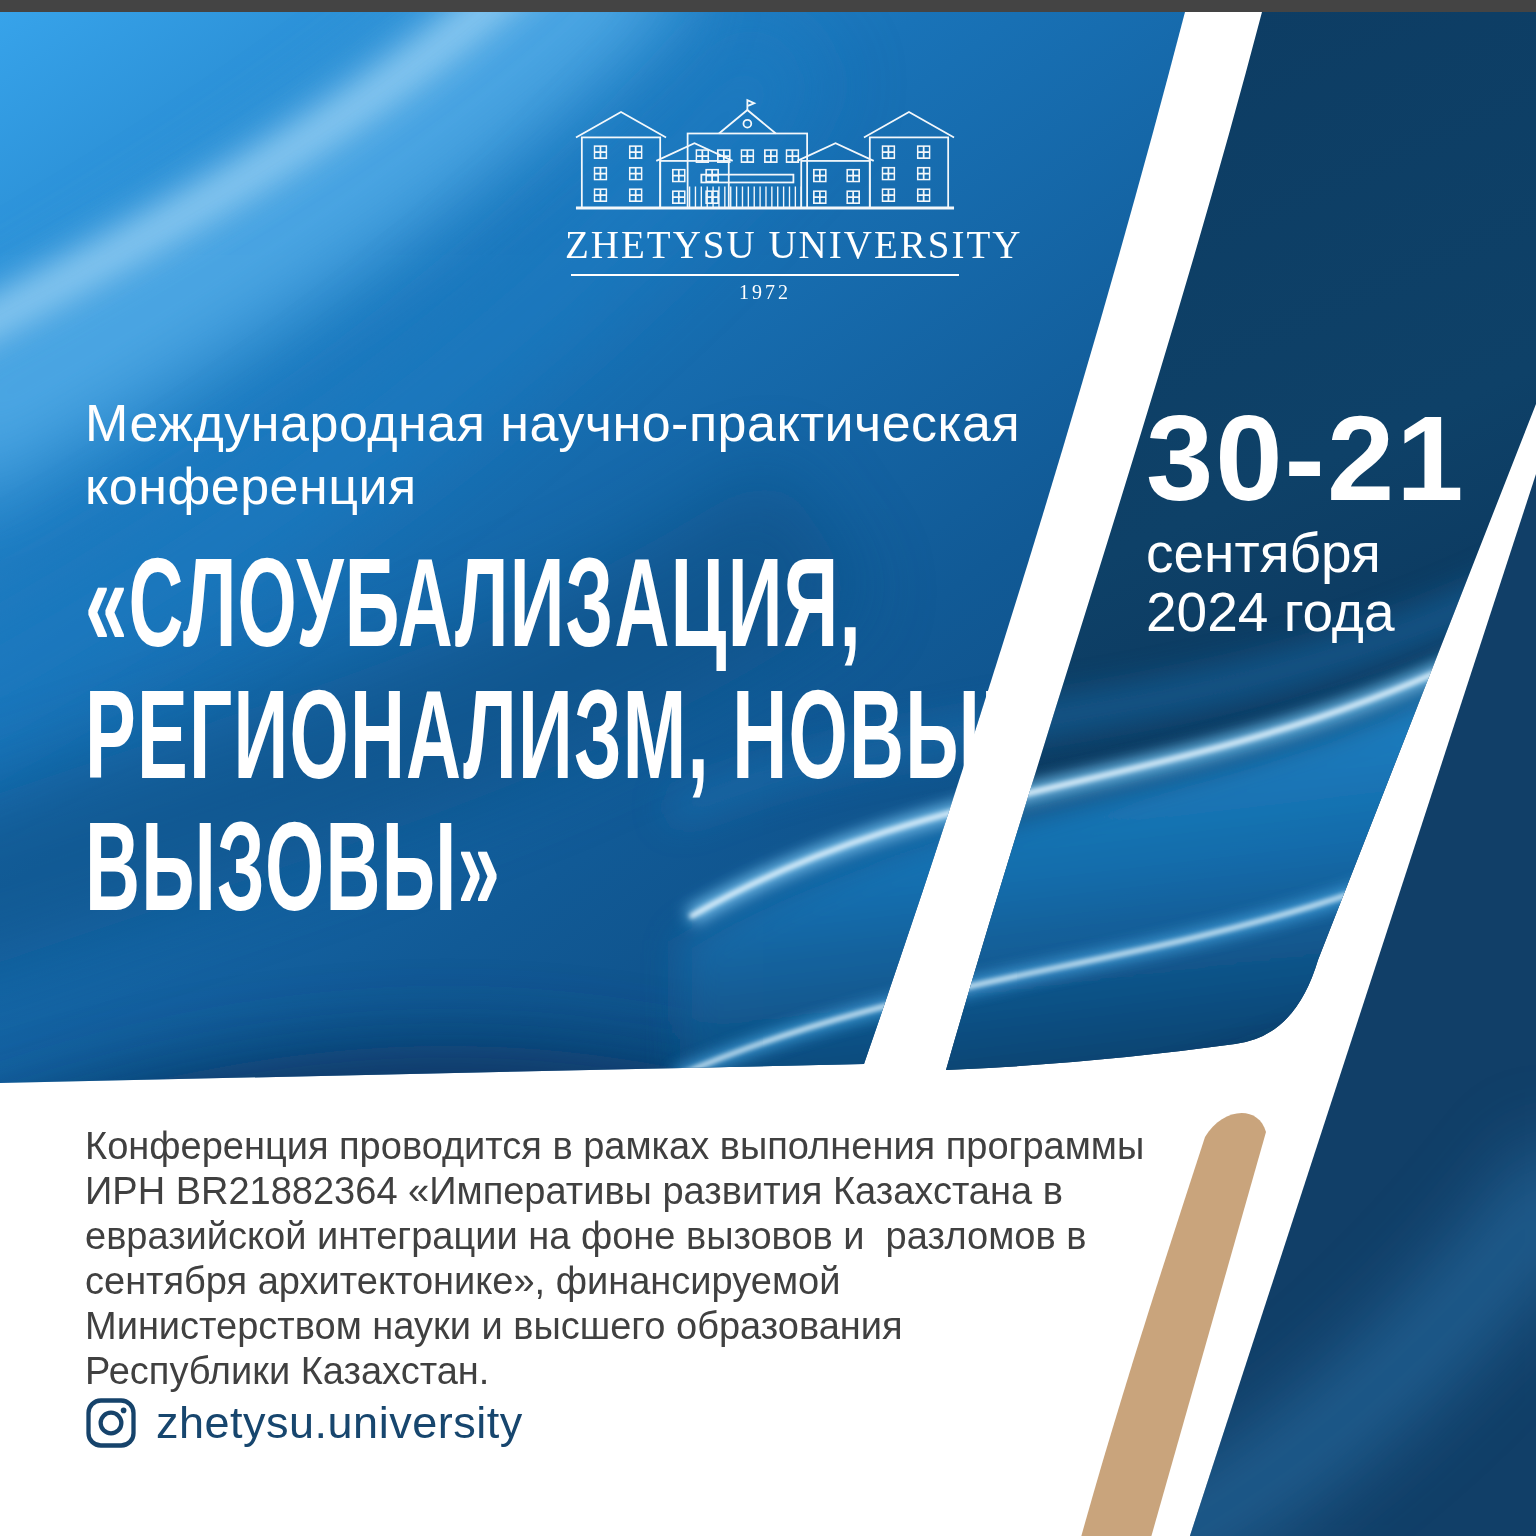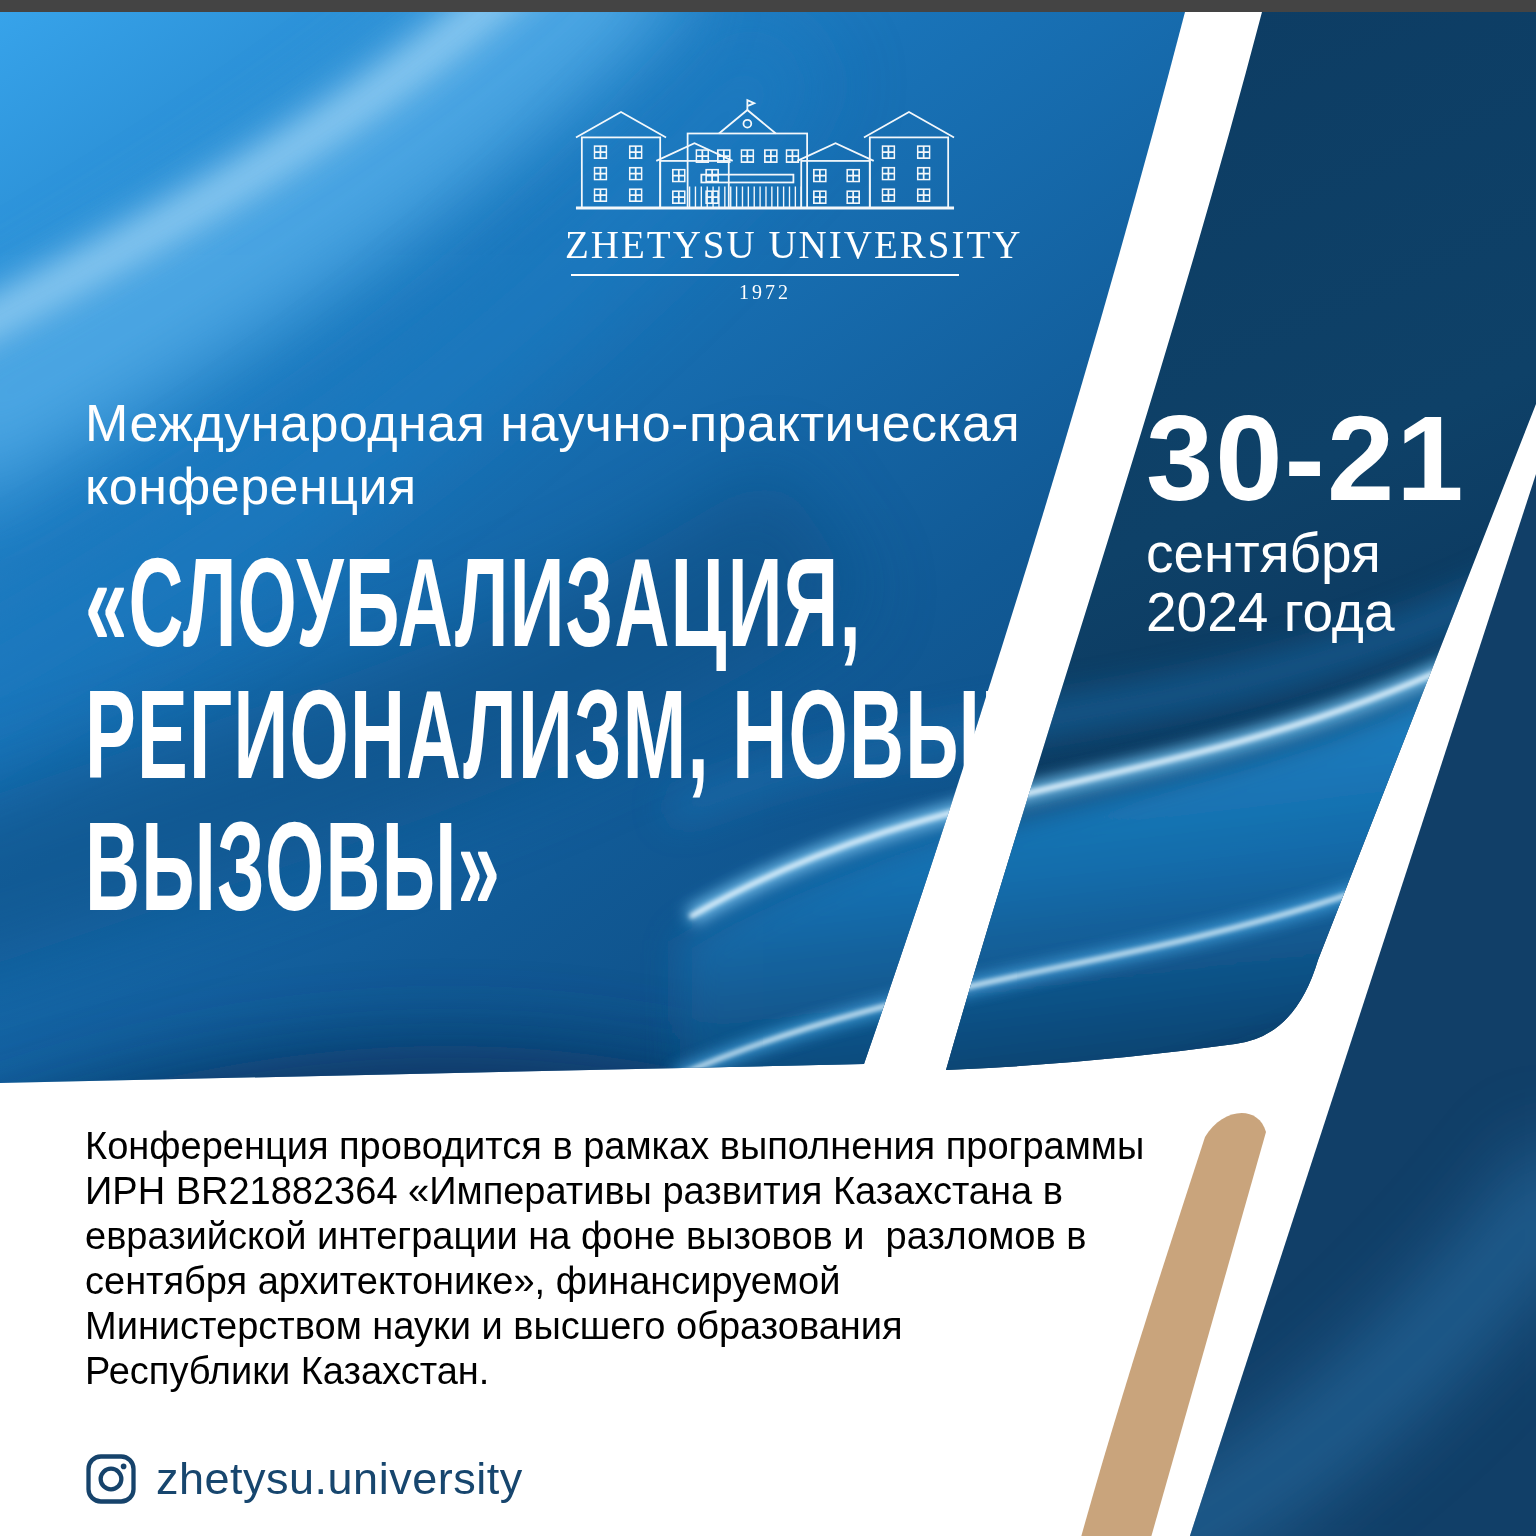--- a/index.html
+++ b/index.html
@@ -27,25 +27,25 @@
   .title-line{font-size:127px;font-weight:700;line-height:132px;letter-spacing:2px;
     transform:scaleX(0.60);transform-origin:left top;white-space:nowrap;}
 
   
   .date{position:absolute;left:1146px;top:390px;color:#fff;}
   .date-days{font-size:121px;font-weight:700;letter-spacing:2px;line-height:112px;white-space:nowrap;}
   .date-month{font-size:55px;line-height:59px;margin-top:10px;}
   .date-year{font-size:55px;line-height:59px;white-space:nowrap;}
 
   
-  .para{position:absolute;left:85px;top:1112px;color:#000000;font-size:38px;line-height:45px;}
+  .para{position:absolute;left:85px;top:1112px;color:#404040;font-size:38px;line-height:45px;}
   .para-line{white-space:pre;}
 
   
-  .insta{position:absolute;left:84px;top:1440px;display:flex;align-items:center;gap:18px;cursor:pointer;}
+  .insta{position:absolute;left:84px;top:1384px;display:flex;align-items:center;gap:18px;cursor:pointer;}
   .insta-icon{width:54px;height:54px;display:block;}
   .insta-handle{font-size:45px;color:#17466E;letter-spacing:0.5px;}
 </style>
 </head>
 <body>
 
 <div class="poster">
 
   <svg class="bg" viewBox="0 0 1536 1536" aria-hidden="true">
     <defs>

